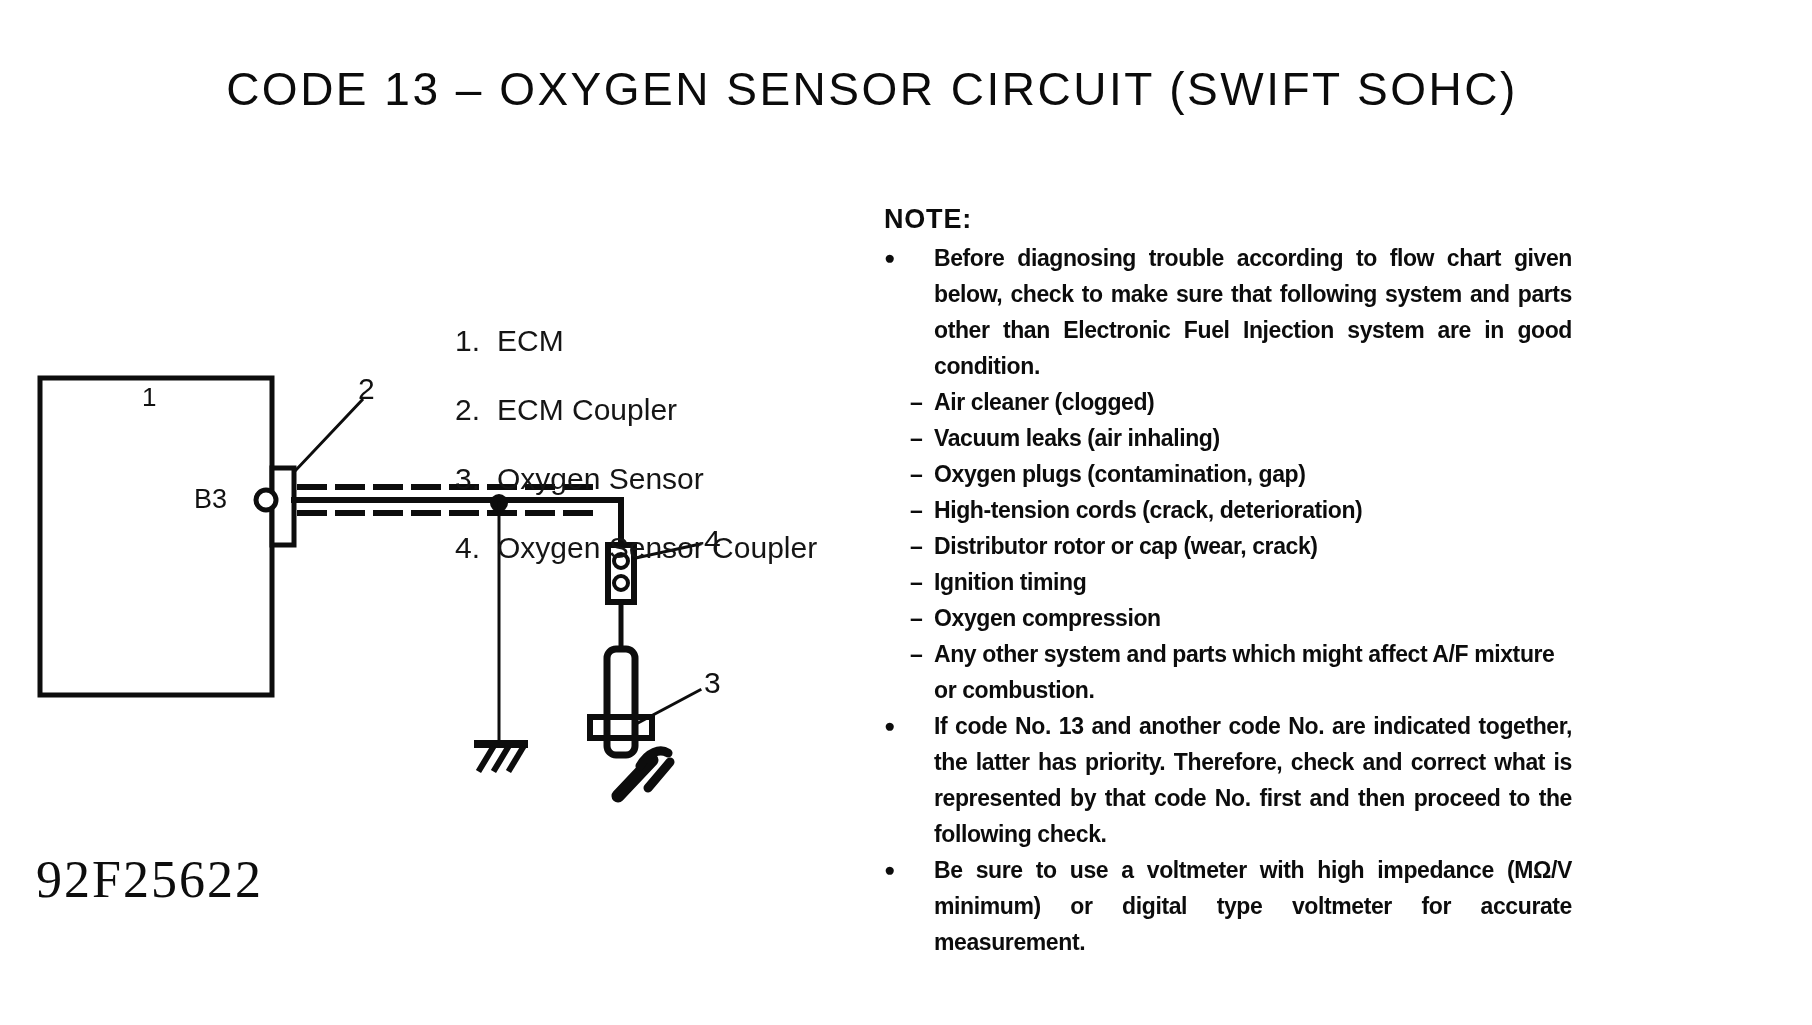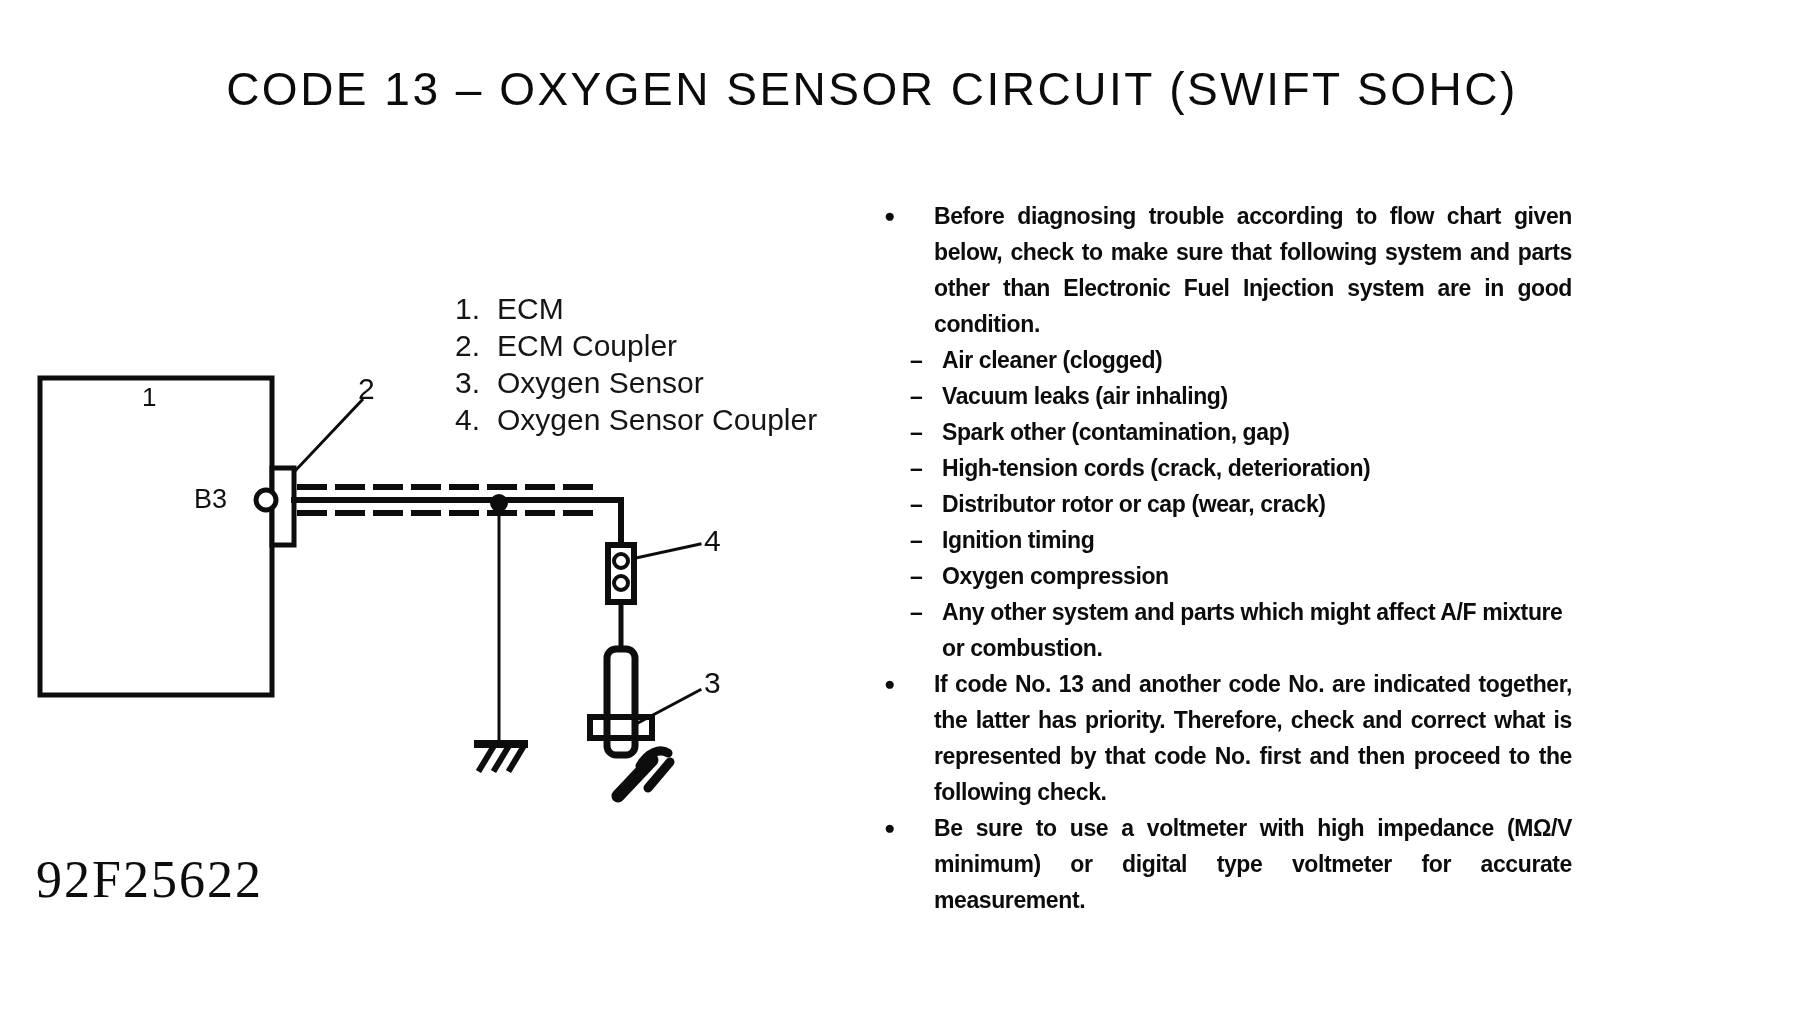--- a/index.html
+++ b/index.html
@@ -10,34 +10,34 @@
   }
   .title {
     position:absolute; left:872px; top:62px; transform:translateX(-50%);
     white-space:nowrap; font-size:46px; font-weight:400; letter-spacing:2.5px;
     color:#0b0b0b;
   }
   .diagram-svg { position:absolute; left:0; top:250px; }
   .lbl { position:absolute; font-size:30px; font-weight:400; color:#111; white-space:nowrap; }
   .lbl-small { font-size:26px; }
   .legend { position:absolute; left:455px; top:290px; font-size:30px; line-height:37px; color:#151515; }
-  .legend-row { white-space:nowrap; }
+  .legend-row { white-space:nowrap;margin-top:32px; }
   .legend-num { display:inline-block; min-width:42px; }
   .note {
     position:absolute; left:884px; top:198px; width:688px;
     font-weight:700; font-size:23px; line-height:36px; letter-spacing:-0.4px;
     color:#0c0c0c;
   }
   .note-heading { font-size:27px; line-height:42px; letter-spacing:0.8px; }
   .bullet { display:flex; }
   .bullet .marker { flex:0 0 50px; font-size:19px; }
   .bullet .btext { flex:1; text-align:justify; }
   .sub { display:flex; }
   .sub .dash { flex:0 0 24px; margin-left:26px; }
-  .sub .stext { flex:1;margin-left:8px; }
+  .sub .stext { flex:1; }
   .figcode {
     position:absolute; left:36px; top:850px;
     font-family:"Liberation Serif", serif; font-size:52px; letter-spacing:2px;
     color:#0d0d0d;
   }
 </style>
 </head>
 <body>
 
 <div class="page">
@@ -100,36 +100,37 @@
     </div>
     <div class="legend-row">
       <span class="legend-num">3.</span><span>Oxygen Sensor</span>
     </div>
     <div class="legend-row">
       <span class="legend-num">4.</span><span>Oxygen Sensor Coupler</span>
     </div>
   </div>
 
   <div class="note">
+    <div class="note-heading">NOTE:</div>
 
     <div class="bullet">
       <span class="marker">●</span>
       <div class="btext">Before diagnosing trouble according to flow chart given below, check to make sure that following system and parts other than Electronic Fuel Injection system are in good condition.</div>
     </div>
     <div class="sub">
       <span class="dash">–</span>
       <div class="stext">Air cleaner (clogged)</div>
     </div>
     <div class="sub">
       <span class="dash">–</span>
       <div class="stext">Vacuum leaks (air inhaling)</div>
     </div>
     <div class="sub">
       <span class="dash">–</span>
-      <div class="stext">Spark other (contamination, gap)</div>
+      <div class="stext">Oxygen plugs (contamination, gap)</div>
     </div>
     <div class="sub">
       <span class="dash">–</span>
       <div class="stext">High-tension cords (crack, deterioration)</div>
     </div>
     <div class="sub">
       <span class="dash">–</span>
       <div class="stext">Distributor rotor or cap (wear, crack)</div>
     </div>
     <div class="sub">

